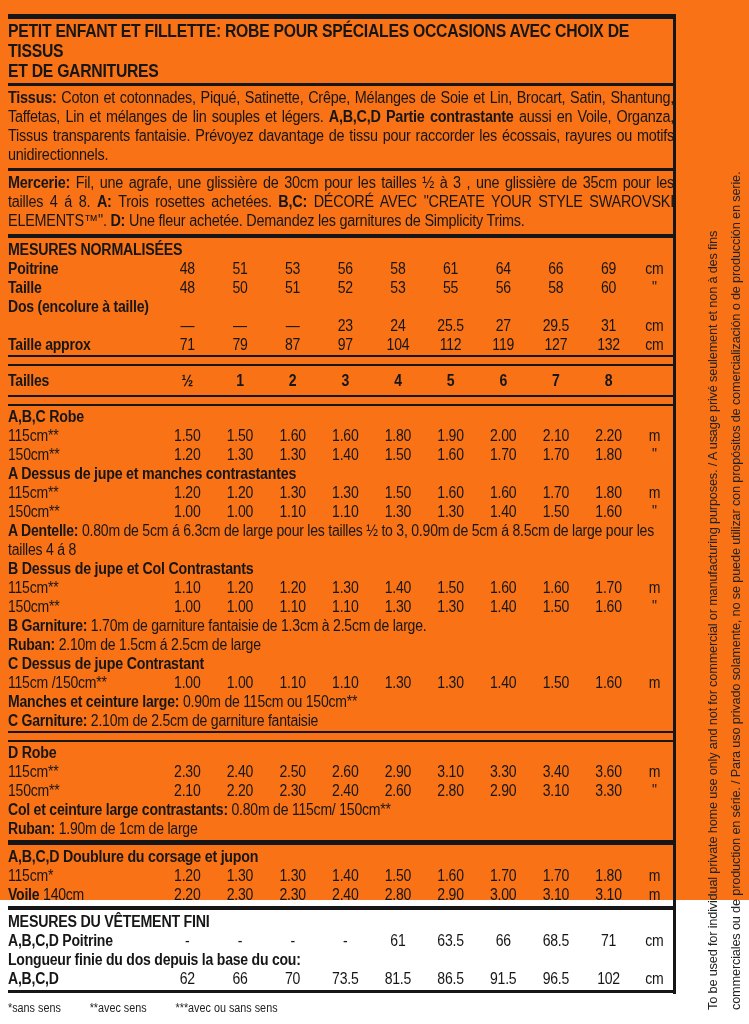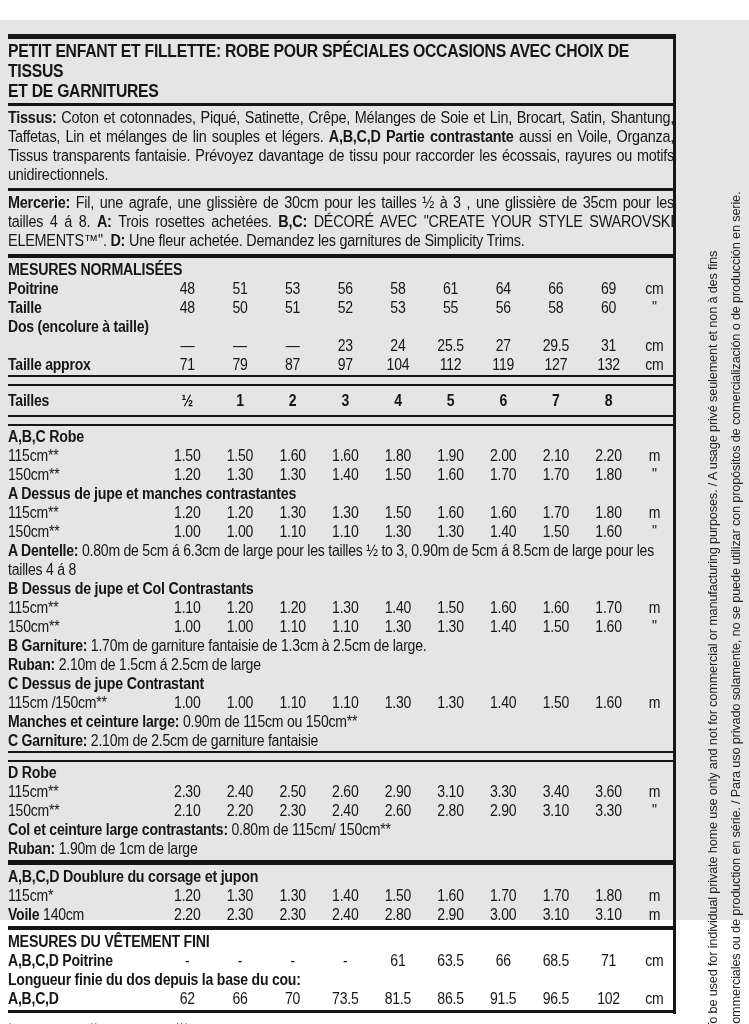--- a/index.html
+++ b/index.html
@@ -2,21 +2,21 @@
 <html><head>
 <meta charset="utf-8">
 <style>
   html,body{margin:0;padding:0;}
   body{
     width:749px;height:1024px;overflow:hidden;
     background:#ffffff;color:#161616;
     font-family:"Liberation Sans",sans-serif;
     -webkit-font-smoothing:antialiased;
   }
-  .page{position:relative;width:749px;height:900px;background:#e5e5e5;margin-top:20px;}
+  .page{position:relative;width:749px;height:900px;background:#f97316;}
   
   .content{
     position:absolute;left:8px;top:12px;width:740px;
     transform:scaleX(0.9);transform-origin:0 0;
   }
   .rule{height:3px;background:#161616;margin:2px 0;}
   .rule.thick{height:4.5px;}
   .rule.thin{height:2.5px;}
   .rule.double{
     height:7px;background:none;margin:1px 0;

